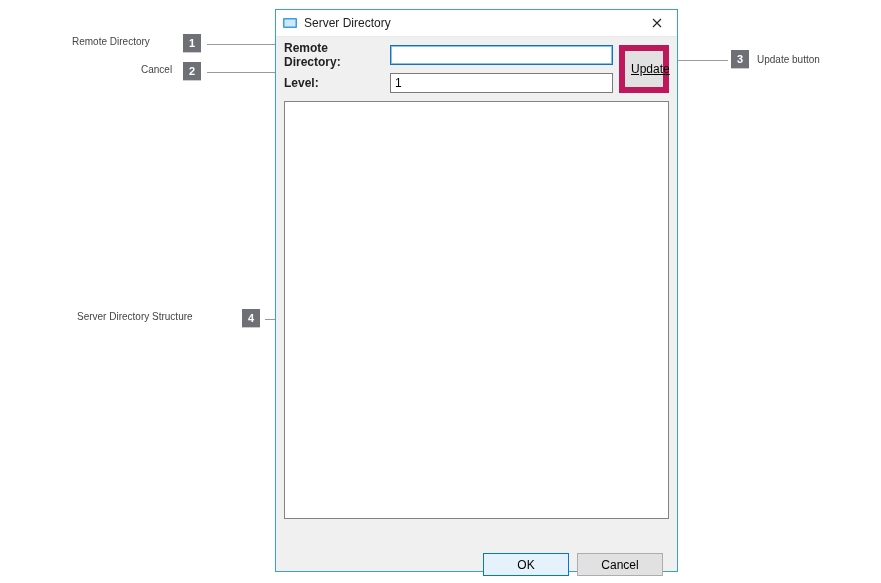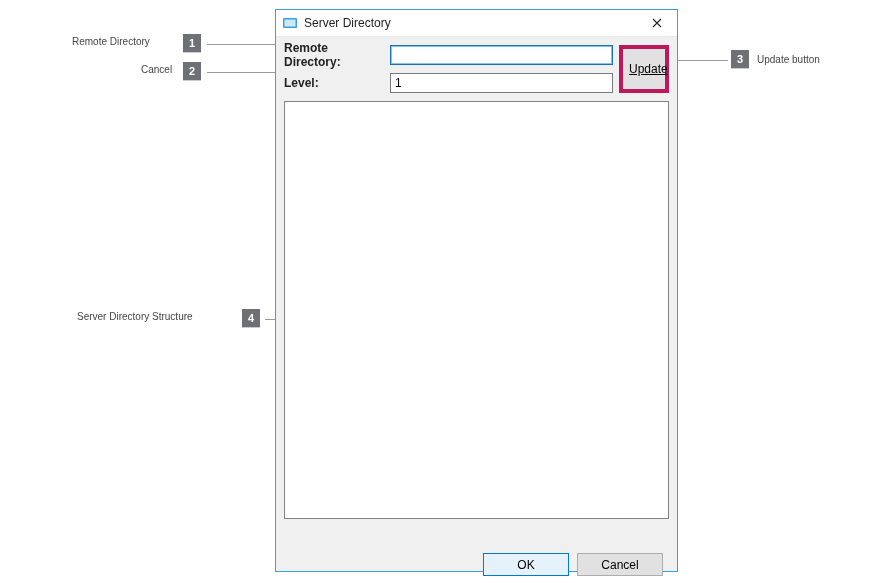--- a/index.html
+++ b/index.html
@@ -114,21 +114,21 @@
   .text-input.focused {
     border-color: #1a6fb7;
     box-shadow: 0 0 0 1px #86c2ea inset;
   }
   .update-btn {
     grid-row: 1 / span 2;
     grid-column: 3;
     height: 48px;
     width: 50px;
     background: #e1e1e1;
-    border: 4px solid #be185d;
+    border: 6px solid #be185d;
     font: inherit;
     cursor: pointer;
     text-decoration: underline;
   }
   .tree-area {
     margin-top: 7px;
     flex: 1;
     background: #ffffff;
     border: 1px solid #828282;
   }

